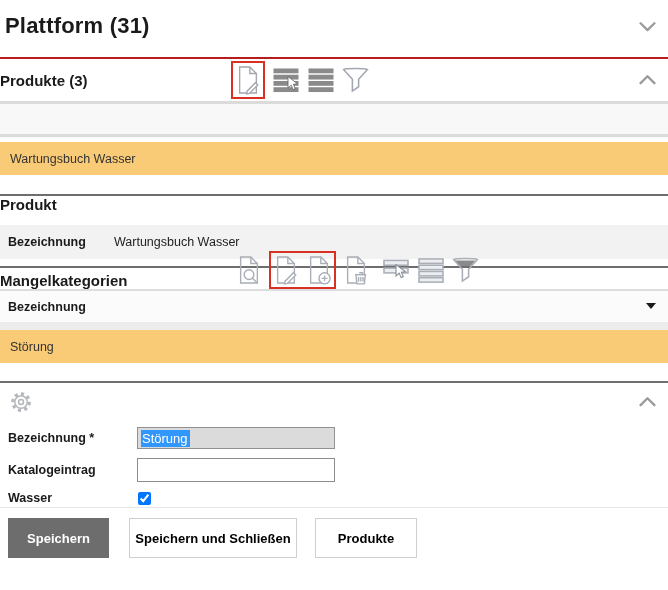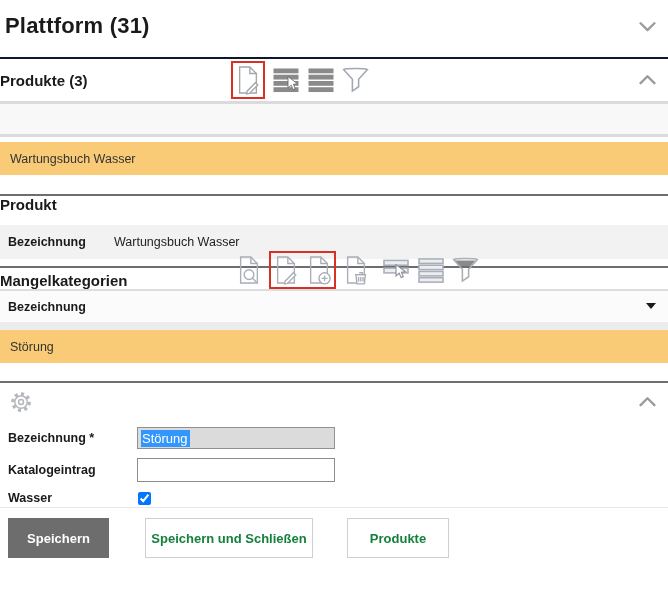--- a/index.html
+++ b/index.html
@@ -6,21 +6,21 @@
   html, body { width: 668px; height: 590px; background: #ffffff; overflow: hidden; }
   body { font-family: "Liberation Sans", "DejaVu Sans", sans-serif; color: #1a1a1a; position: relative; }
 
   
   .divider-dark { border: 0; border-top: 2px solid #6e6e6e; }
   .chev { position: absolute; right: 12px; top: 50%; transform: translateY(-50%); cursor: pointer; }
   .icon { display: block; }
   .red-frame { display: inline-flex; align-items: center; border: 2px solid #d93025; padding: 2px 2px; }
 
   
-  .platform-header { position: relative; height: 59px; border-bottom: 2px solid #0f172a; padding: 13px 10px 0 5px; }
+  .platform-header { position: relative; height: 59px; border-bottom: 2px solid #b91c1c; padding: 13px 10px 0 5px; }
   .platform-title { font-size: 22px; font-weight: bold; letter-spacing: .2px; }
   .platform-header .chev { top: 27px; }
 
   
   .sec-head { position: relative; display: flex; align-items: center; }
   .sec-title { font-size: 15px; font-weight: bold; }
   .produkte-head { height: 42px; }
   .toolbar { position: absolute; display: flex; align-items: center; gap: 7px; }
   .produkte-head .toolbar { left: 231px; }
   .mangel-head { height: 21px; align-items: flex-end; }
@@ -49,24 +49,24 @@
   .form { padding-top: 6px; }
   .form-row { display: flex; align-items: center; margin-bottom: 9px; }
   .form-label { font-weight: bold; font-size: 12.5px; padding-left: 8px; width: 137px; }
   .field-disabled { width: 198px; height: 22px; background: #dbdbdb; border: 1px solid #919191; display: flex; align-items: center; padding-left: 3px; font-size: 13px; }
   .sel-text { background: #3297fd; color: #ffffff; padding: 1px 2px 1px 1px; }
   .field-text { width: 198px; height: 24px; background: #ffffff; border: 1px solid #8c8c8c; padding-left: 3px; font-size: 13px; font-family: "Liberation Sans", sans-serif; }
   .chk { width: 13px; height: 13px; margin-left: 1px; cursor: pointer; }
   .light-rule { border: 0; border-top: 1px solid #e6e6e6; margin-top: 2px; }
 
   
-  .btn-row { display: flex; align-items: center; margin: 10px 0 0 8px; gap: 16px; }
+  .btn-row { display: flex; align-items: center; margin: 10px 0 0 8px; gap: 0; }
   .btn { height: 40px; font-family: "Liberation Sans", sans-serif; font-size: 13px; font-weight: bold; cursor: pointer; }
   .btn-primary { width: 101px; background: #6d6d6d; color: #ffffff; border: 1px solid #6d6d6d; }
-  .btn-secondary { background: #ffffff; color: #15803d; border: 1px solid #cfcfcf; }
+  .btn-secondary { background: #ffffff; color: #000000; border: 1px solid #cfcfcf; }
   .btn-saveclose { width: 168px; margin-left: 20px; }
   .btn-cancel { width: 102px; margin-left: 18px; }
 </style>
 </head>
 <body>
 
 <svg width="0" height="0" style="position:absolute" aria-hidden="true">
   <defs>
     <symbol id="i-doc" viewBox="0 0 28 32">
       <path d="M5 2 H16 L23 9 V30 H5 Z" fill="none"></path>

